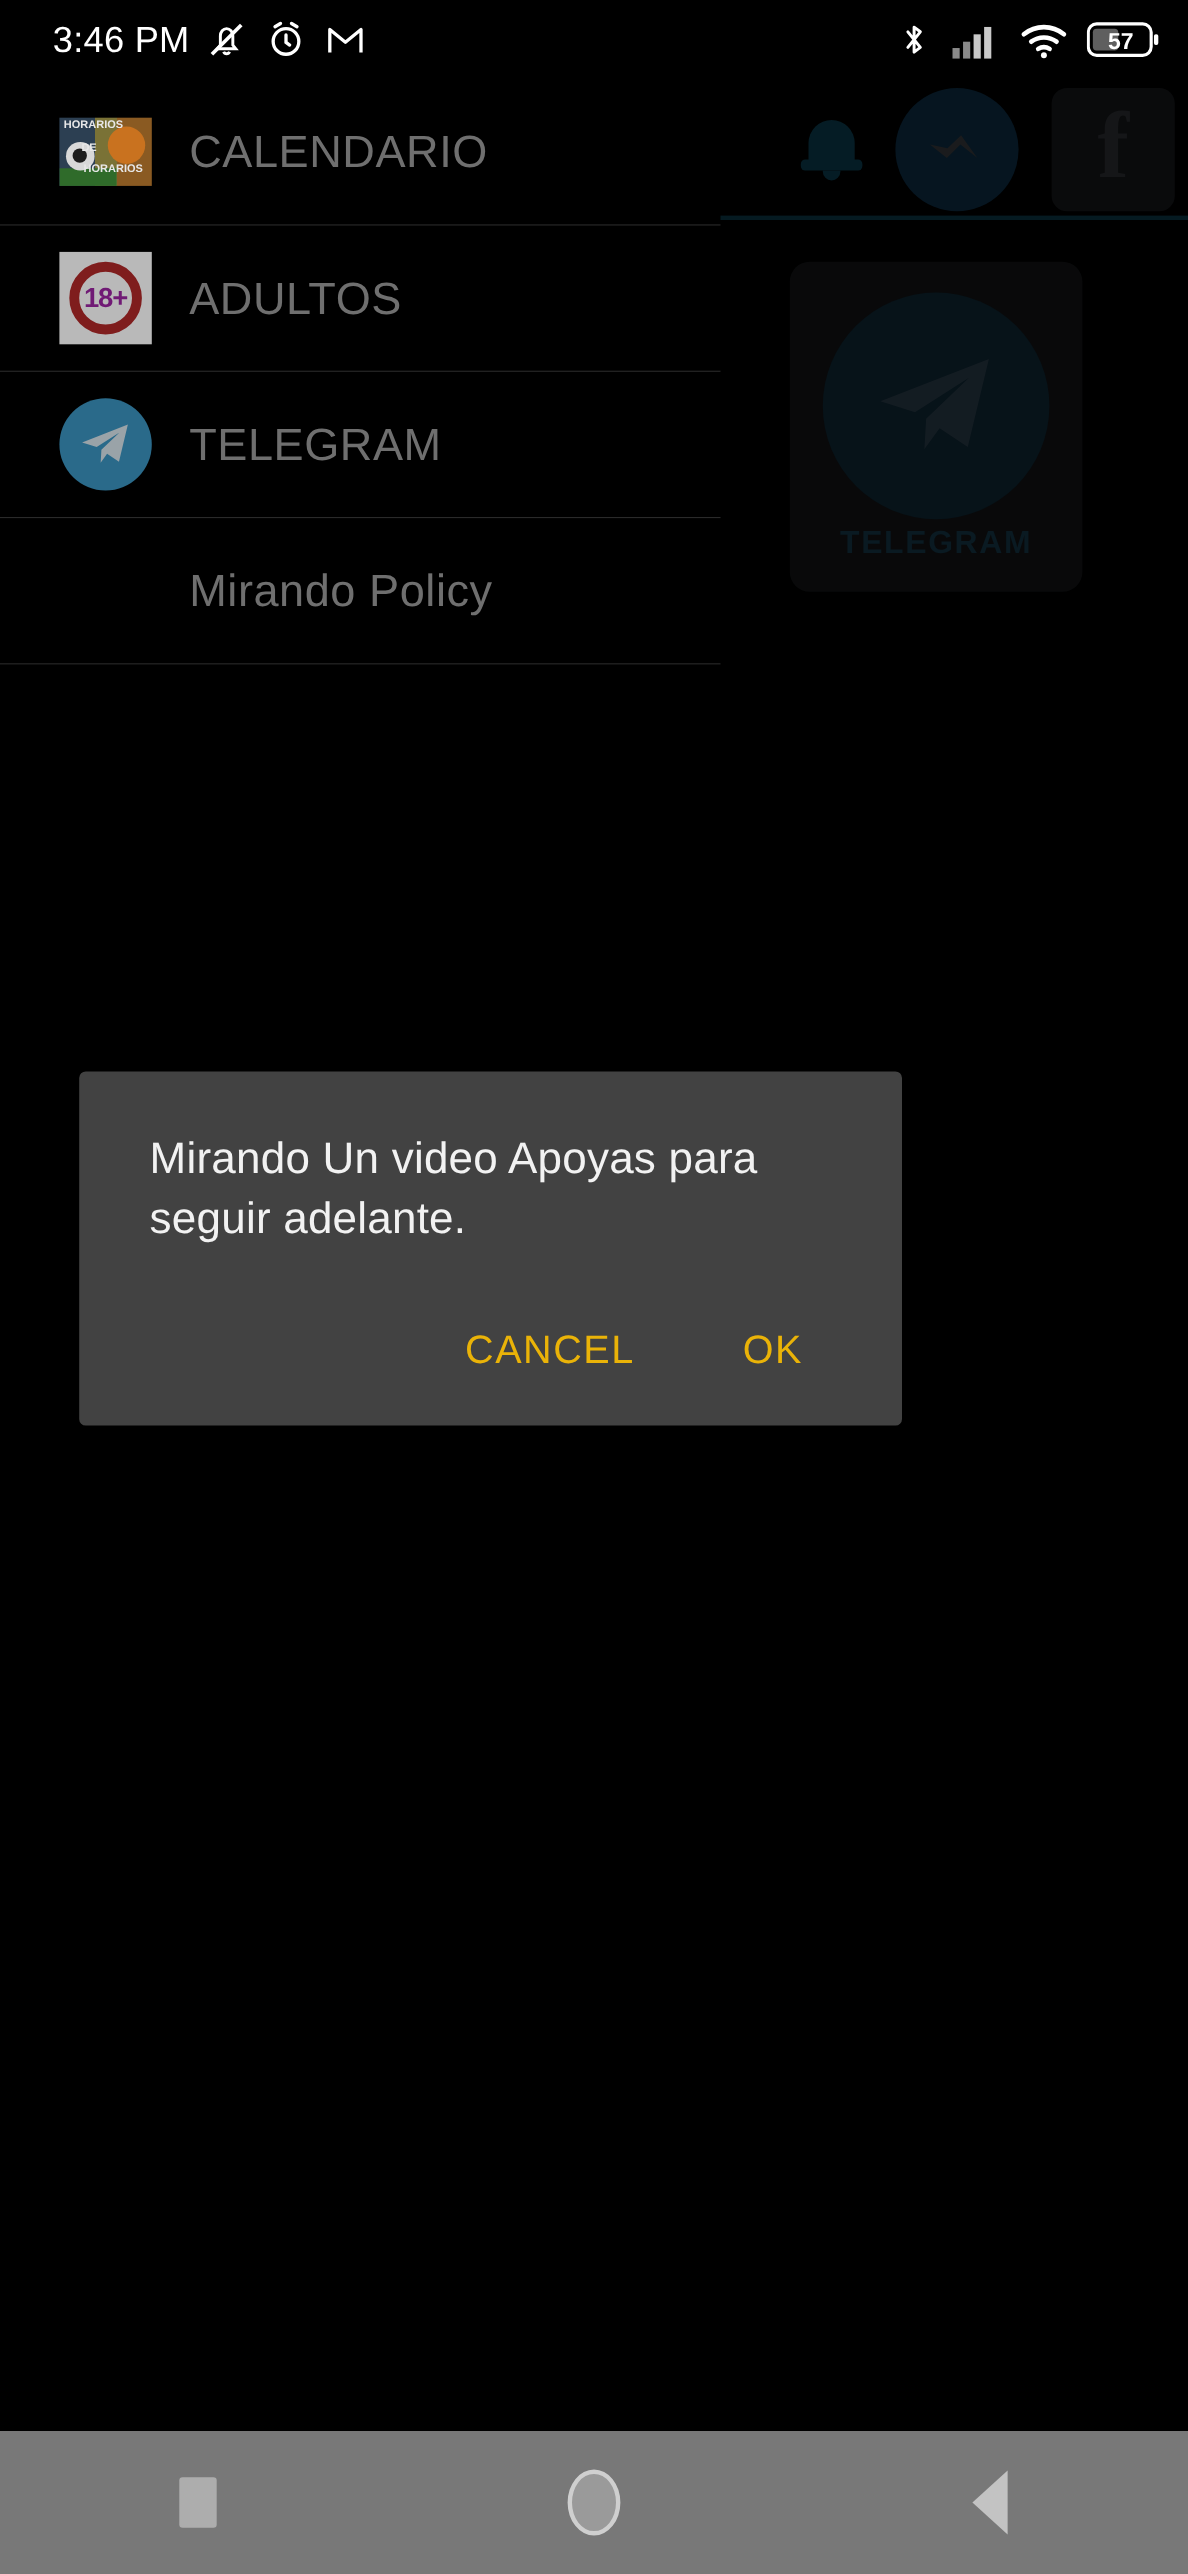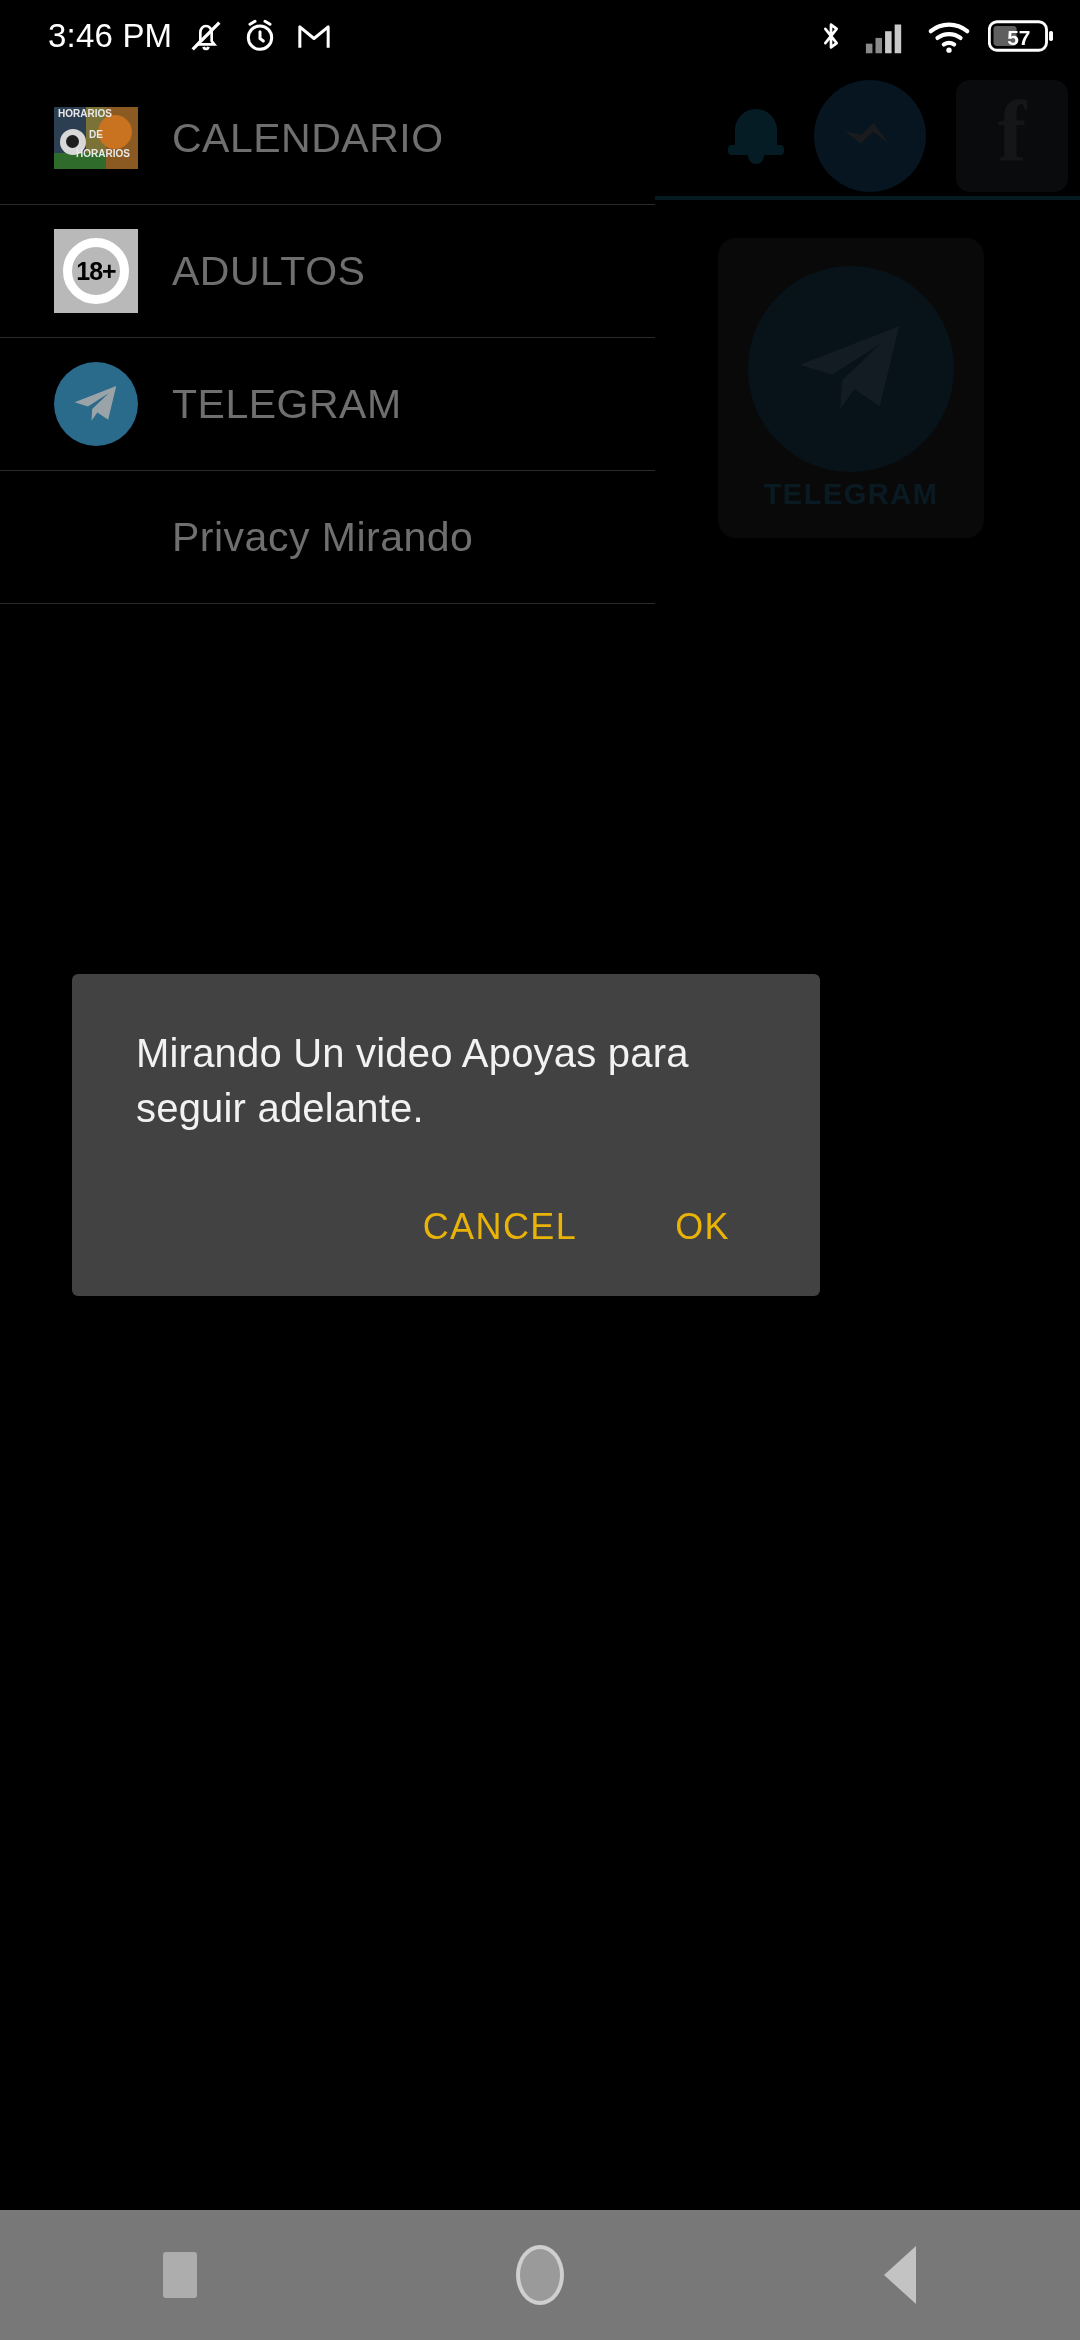--- a/index.html
+++ b/index.html
@@ -102,30 +102,30 @@
   .ic-cal .ball:after { content:""; position:absolute; left:6px; top:6px; width:13px; height:13px;
     background:#1d1d1d; border-radius:50%; }
   .ic-cal .bk { position:absolute; right:6px; top:8px; width:34px; height:34px; border-radius:50%;
     background:#c9721f; }
   .ic-cal .grass { position:absolute; left:0; bottom:0; width:62%; height:16px; background:#2f6b2a; }
   .ic-cal .t1,.ic-cal .t2,.ic-cal .t3 {
     position:absolute; color:#e8e8e8; font-size:10px; font-weight:bold;
     font-family:"Liberation Sans", sans-serif; white-space:nowrap;
   }
   .ic-cal .t1 { left:4px; top:1px; }
-  .ic-cal .t2 { left:35px; top:22px; }
+  .ic-cal .t2 { left:20px; top:22px; }
   .ic-cal .t3 { left:22px; top:41px; }
   .ic-18 {
     width:84px; height:84px; background:#b9b9b9;
     display:flex; align-items:center; justify-content:center;
   }
   .ic-18 .ring {
-    width:66px; height:66px; border-radius:50%; border:9px solid #ffffff;
-    display:flex; align-items:center; justify-content:center;
-    font-size:25px; font-weight:bold; color:#000000; letter-spacing:-1px;
+    width:66px; height:66px; border-radius:50%; border:9px solid #7f1d1d;
+    display:flex; align-items:center; justify-content:center;
+    font-size:25px; font-weight:bold; color:#701a75; letter-spacing:-1px;
   }
   .ic-tg {
     width:84px; height:84px; border-radius:50%; background:#2a6a8a;
     display:flex; align-items:center; justify-content:center;
   }
 
   
   #dialog {
     position:absolute; left:72px; top:974px; width:748px;
     background:#424242; border-radius:6px; z-index:40;
@@ -225,21 +225,21 @@
         <div class="ic-tg">
           <svg width="54" height="54" viewBox="0 0 24 24" aria-hidden="true">
             <path d="M21 4 L2.5 11.2 L8.4 13.1 L17.6 7.2 L10.3 14.2 L10 19.4 L12.6 15.8 L17.4 19 Z" fill="#9aa3a8"></path>
           </svg>
         </div>
       </div>
       <div class="label">TELEGRAM</div>
     </div>
 
     <div class="drawer-item no-icon">
-      <div class="label">Privacy Mirando</div>
+      <div class="label">Mirando Policy</div>
     </div>
 
   </div>
 
   <div id="statusbar">
     <div class="sb-left">
       <span class="sb-time">3:46 PM</span>
       <svg class="sb-ico" width="40" height="40" viewBox="0 0 24 24">
         <path d="M7 17h10l-1.6-2V10c0-2.3-1.5-4-3.4-4S8.6 7.7 8.6 10v5z" fill="none" stroke="#fff" stroke-width="1.6"></path>
         <path d="M10.4 18.6a1.7 1.7 0 0 0 3.2 0" fill="none" stroke="#fff" stroke-width="1.6"></path>

